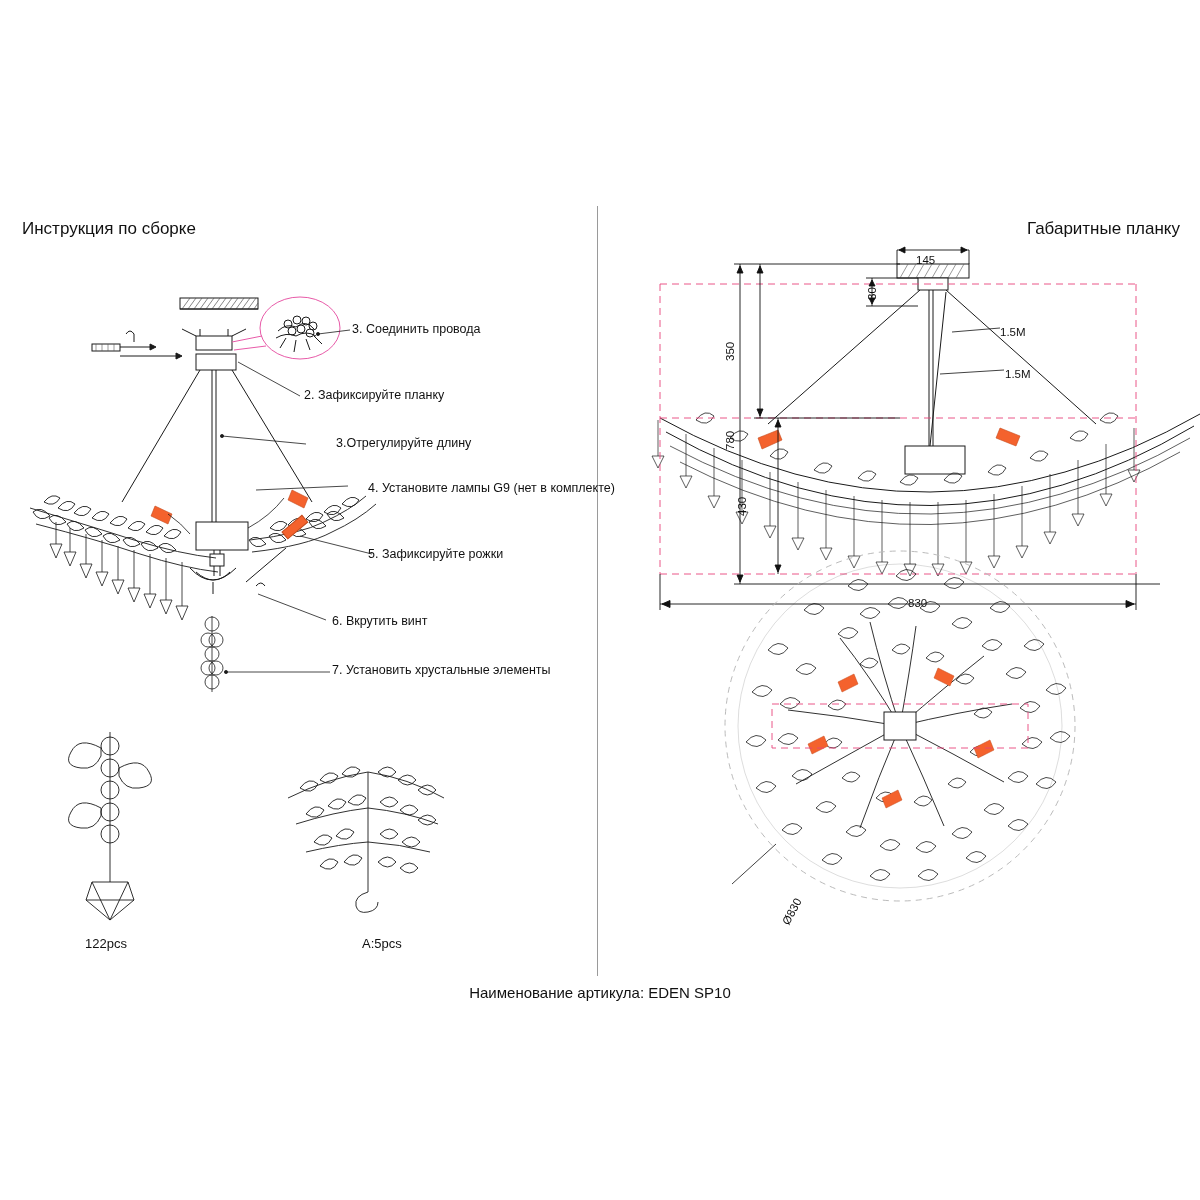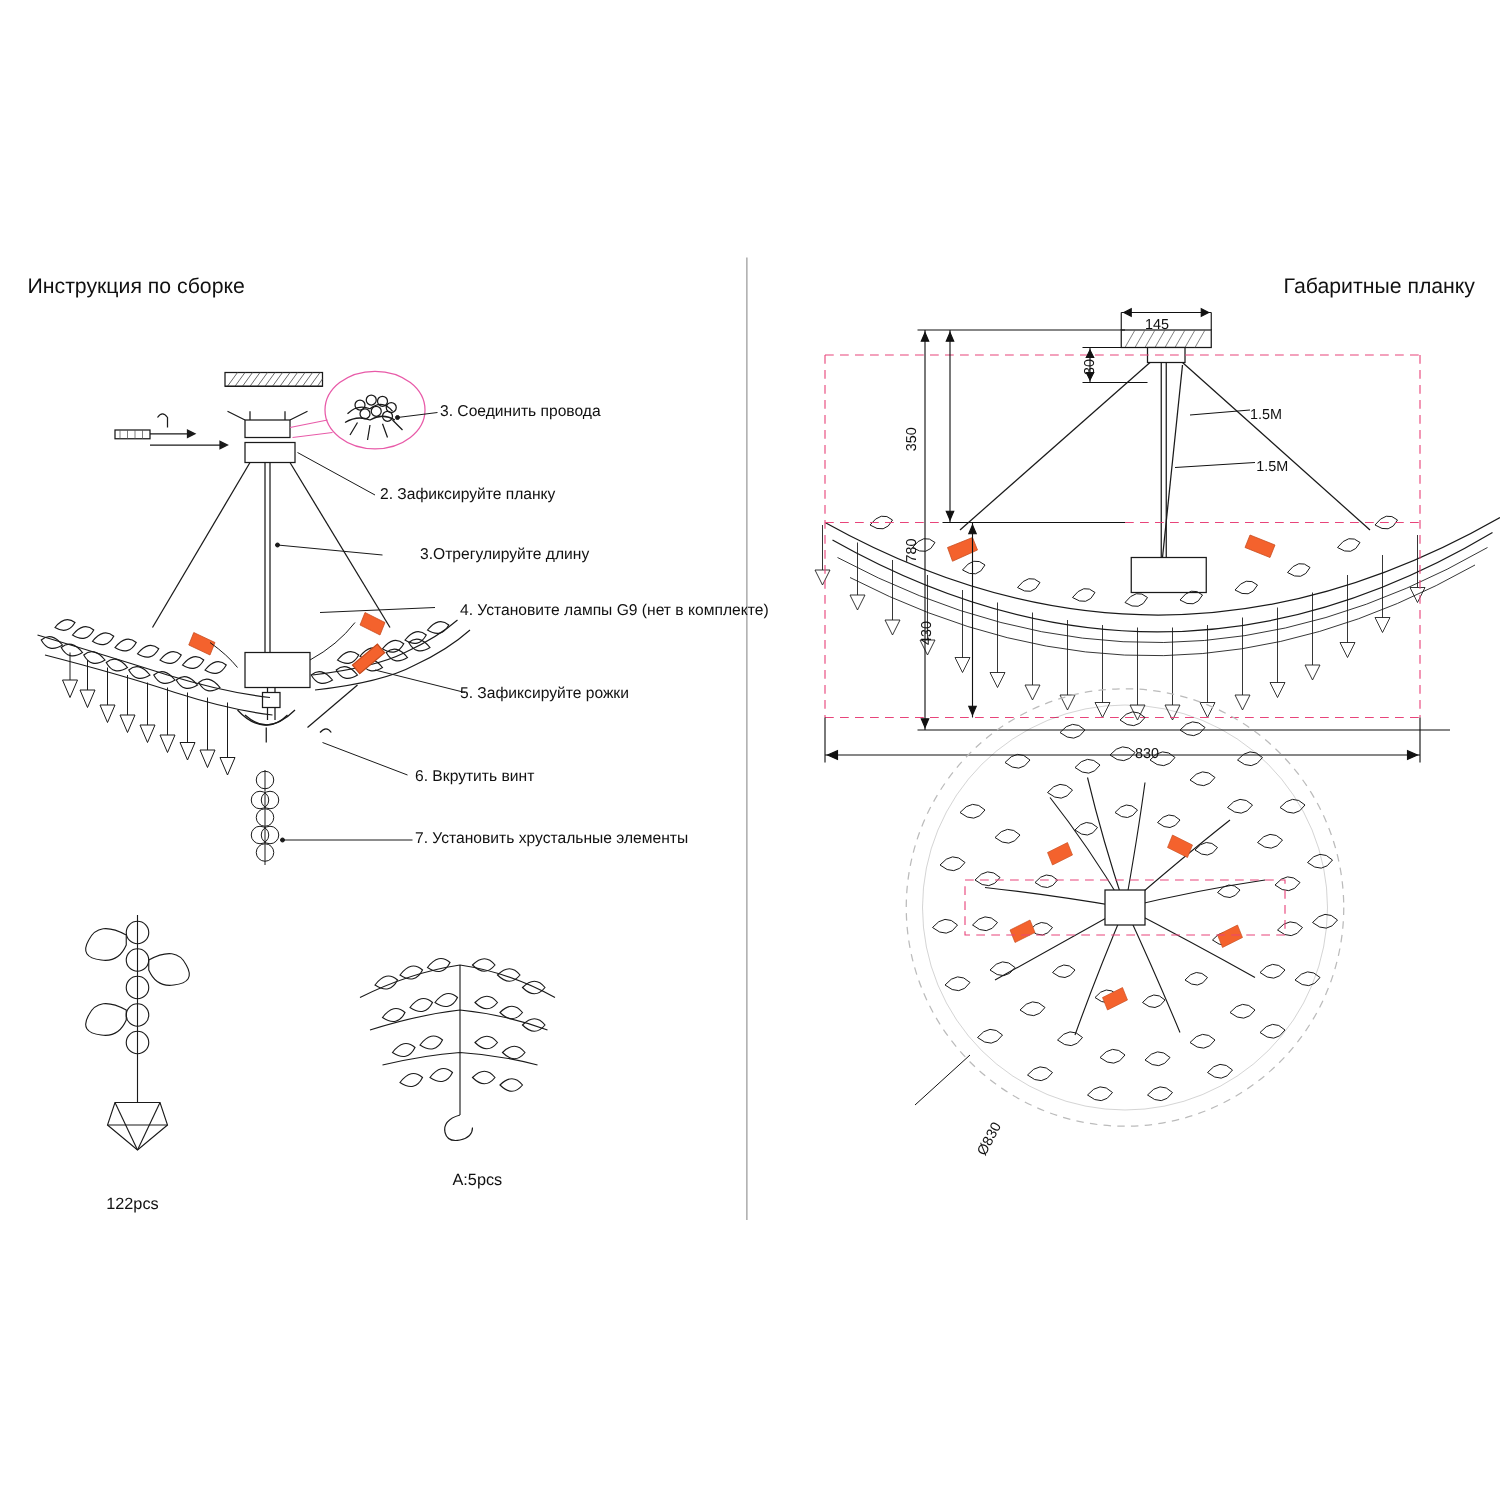--- a/index.html
+++ b/index.html
@@ -23,21 +23,21 @@
   .step.s1{top:0px;left:0px;}
   .step.s2{top:66px;left:-48px;}
   .step.s3{top:114px;left:-44px;margin-left:28px;}
   .step.s4{top:159px;left:0px;margin-left:16px;}
   .step.s5{top:225px;left:16px;}
   .step.s6{top:292px;left:-20px;}
   .step.s7{top:341px;left:-20px;}
 
   
   .cap{position:absolute;font-size:13px;color:#111;}
-  .cap.c1{left:85px;top:920px;margin-top:19px;}
+  .cap.c1{left:85px;top:920px;}
   .cap.c2{left:362px;top:920px;}
 
   
   .dim{position:absolute;font-size:11.5px;color:#111;}
   .dim.d145{left:916px;top:238px;}
   .dim.d30{left:866px;top:284px;transform:rotate(-90deg);transform-origin:left top;}
   .dim.d350{left:724px;top:345px;transform:rotate(-90deg);transform-origin:left top;}
   .dim.d780{left:724px;top:434px;transform:rotate(-90deg);transform-origin:left top;}
   .dim.d430{left:736px;top:500px;transform:rotate(-90deg);transform-origin:left top;}
   .dim.d830{left:908px;top:581px;text-align:right;}
@@ -531,13 +531,14 @@
   <div class="dim d145">145</div>
   <div class="dim d30">30</div>
   <div class="dim d350">350</div>
   <div class="dim d780">780</div>
   <div class="dim d430">430</div>
   <div class="dim d830">830</div>
   <div class="dim w1">1.5M</div>
   <div class="dim w2">1.5M</div>
   <div class="dim dia">Ø830</div>
 
+  <div class="article">Наименование артикула: EDEN SP10</div>
 </div>
 
 </body></html>

